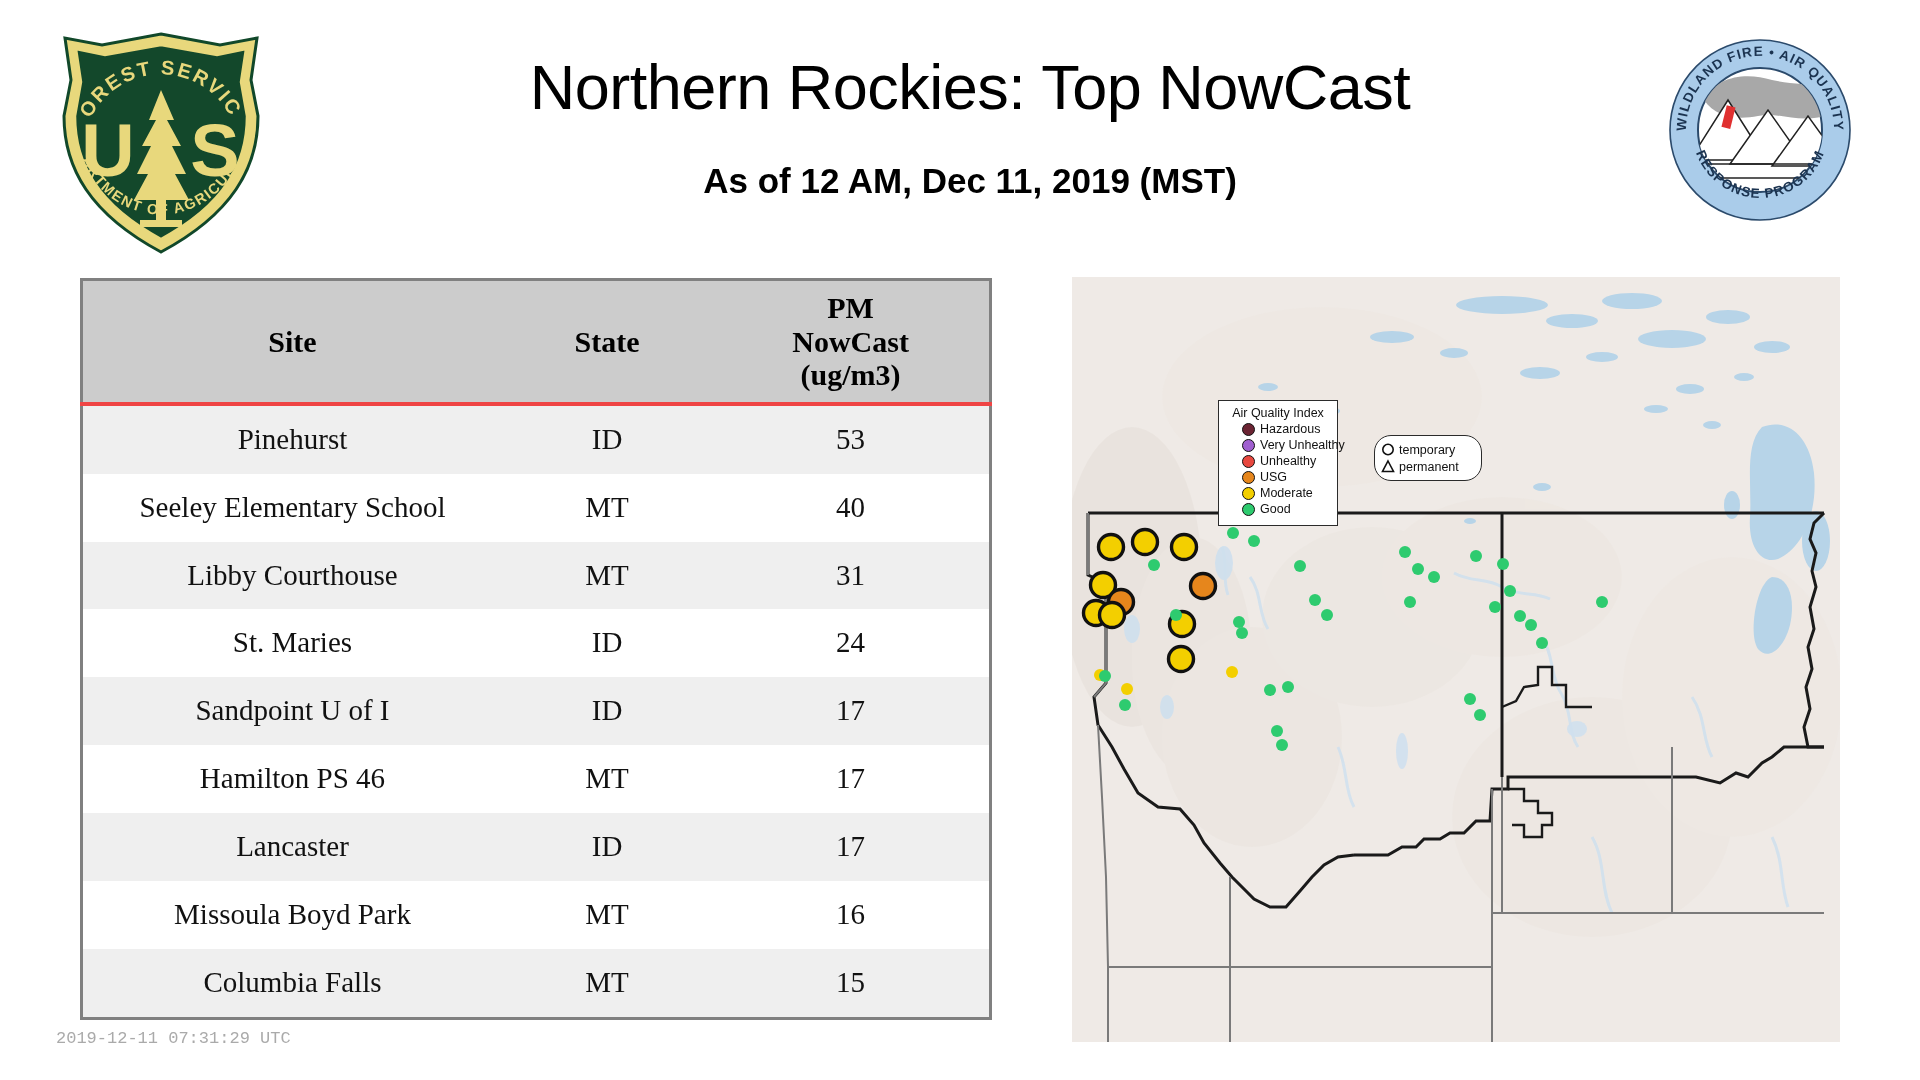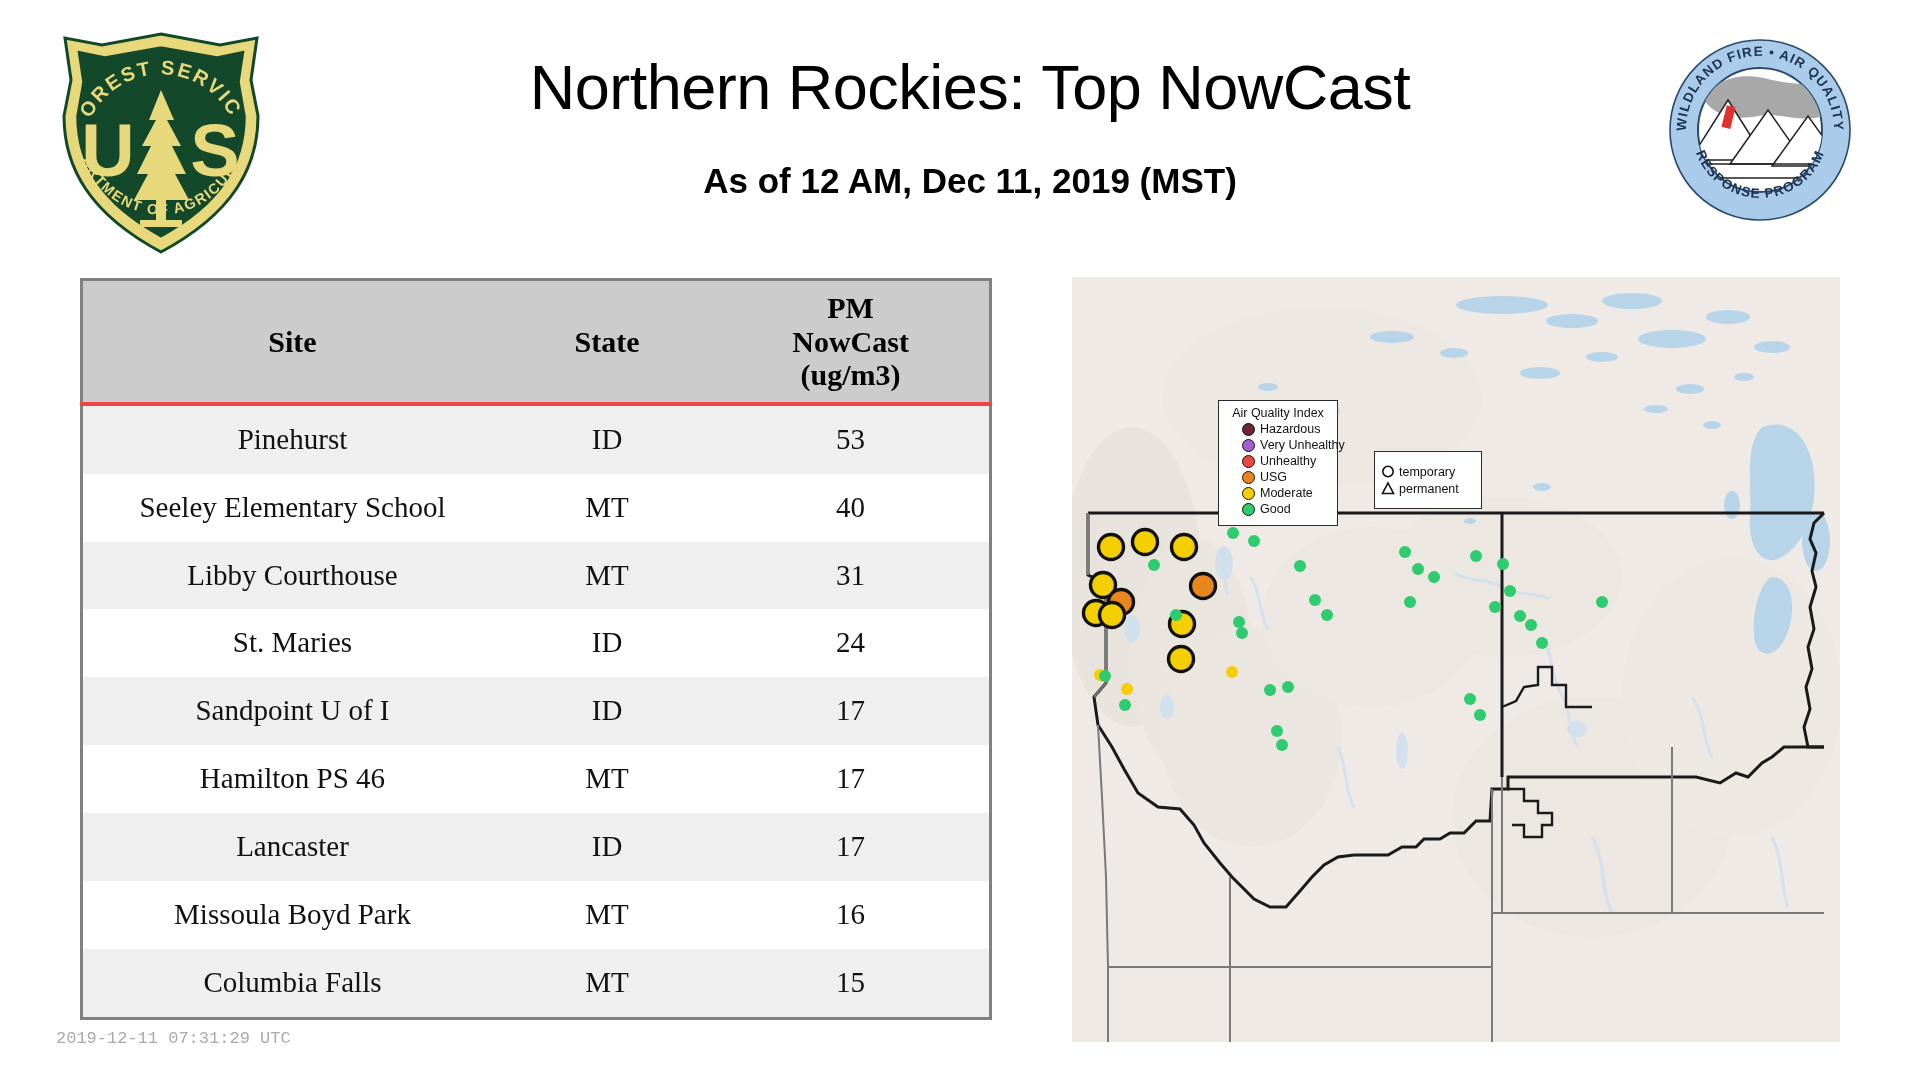--- a/index.html
+++ b/index.html
@@ -75,21 +75,21 @@
   #aqi-legend .legend-title {
     font-size:12.5px; text-align:center; margin-bottom:3px; white-space:nowrap;
   }
   .aqi-row { display:flex; align-items:flex-start; height:16px;padding-left:16px; }
   .aqi-sw {
     width:13px; height:13px; border-radius:50%;
     border:1.3px solid #111; margin-right:5px; flex:0 0 auto;
   }
   .aqi-lab { font-size:12.5px; line-height:1; white-space:nowrap; }
 
-  #site-type-legend { left:302px; top:174px; width:108px; padding:11px 6px; }
+  #site-type-legend { left:302px; top:158px; width:108px; padding:5px 6px;border-radius:17px; }
   .stype-row { display:flex; align-items:center; height:17px; }
   .stype-lab { font-size:12.5px; margin-left:4px; white-space:nowrap; }
 
   
   #footer-timestamp {
     position:absolute; left:56px; top:1029px;
     font-size:17px; color:#aaaaaa;
     font-family:Liberation Mono, monospace;
   }
 </style>

